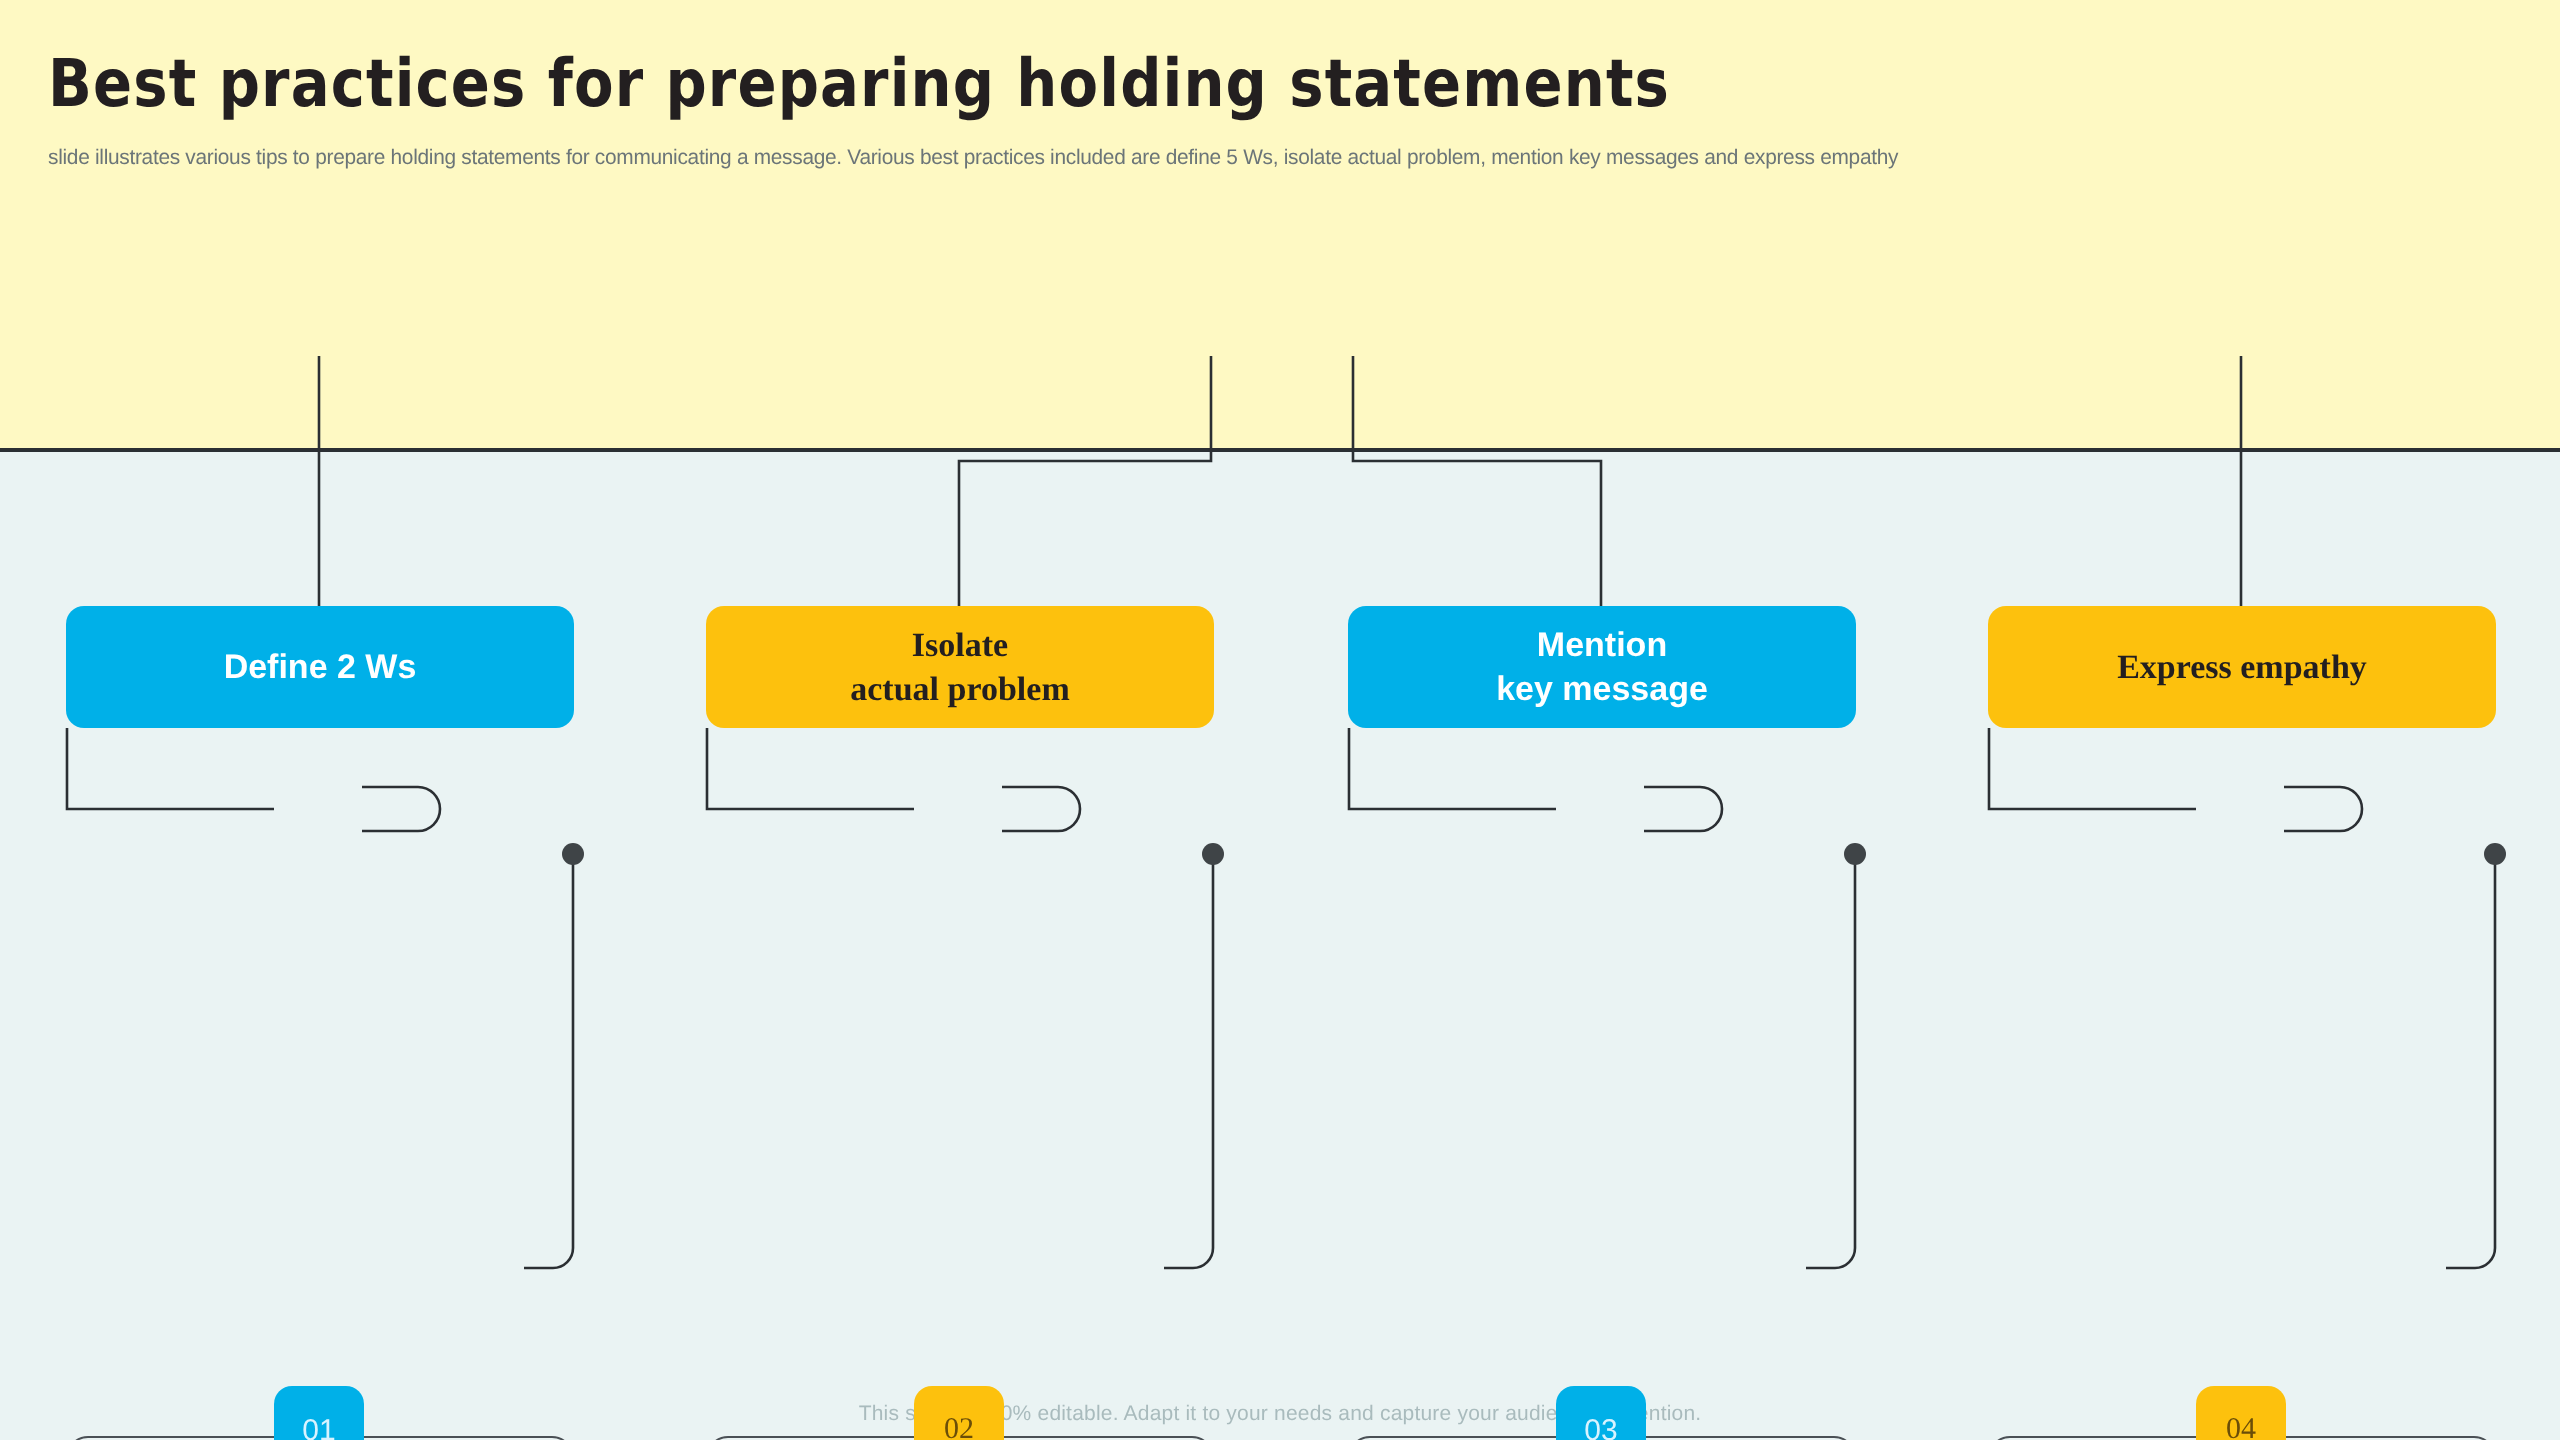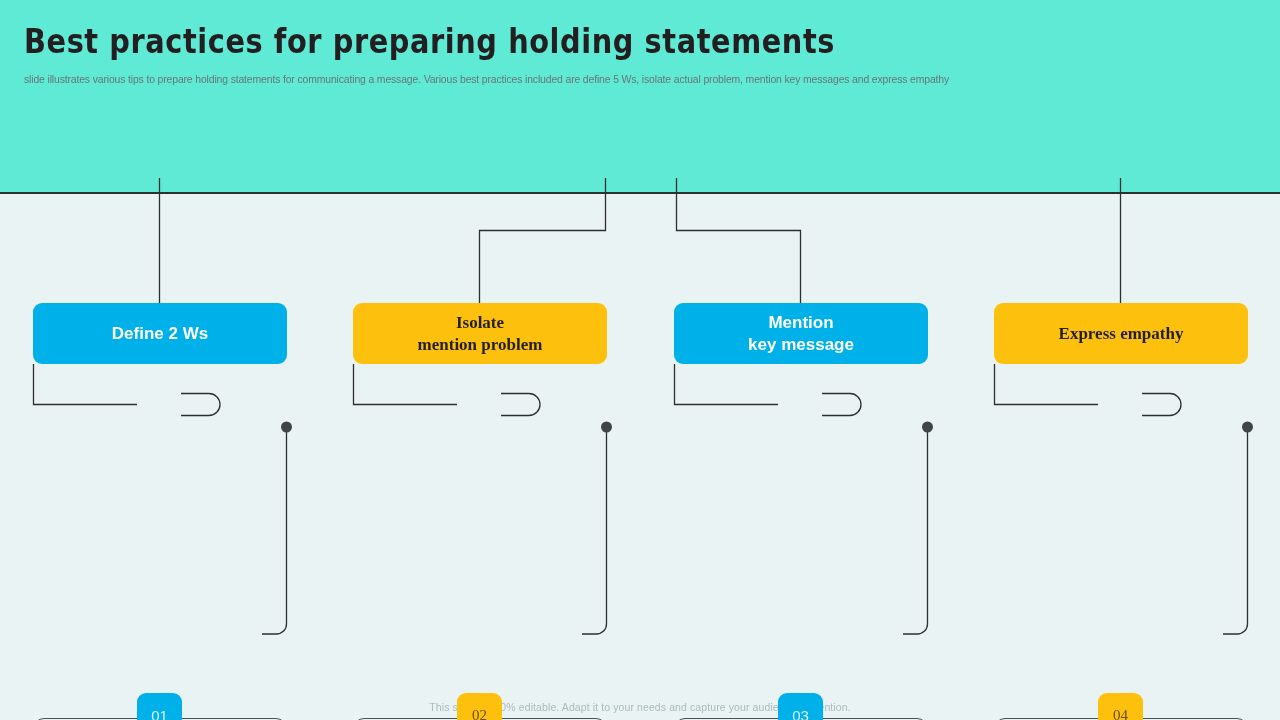--- a/index.html
+++ b/index.html
@@ -13,22 +13,22 @@
     font-family: "Liberation Sans", sans-serif;
     overflow: hidden;
     position: relative;
   }
 
   
   #header-band {
     position: absolute;
     left: 0; top: 0;
     width: 1280px;
-    height: 194px;
-    background: #5eead4;
+    height: 226px;
+    background: #fef9c3;
     border-bottom: 2px solid #2b2f33;
     box-sizing: border-box;
   }
   #page-title {
     position: absolute;
     left: 24px;
     top: 22px;
     font-family: "DejaVu Sans Condensed", "Liberation Sans Narrow", "Liberation Sans", sans-serif;
     font-size: 33px;
     font-weight: 700;
@@ -203,21 +203,21 @@
         
       </ul>
     </div>
 
   </div>
 
   <div class="column col-1">
     <div class="card-header amber">
       <span>
         <span>Isolate</span><br>
-        <span>mention problem</span>
+        <span>actual problem</span>
       </span>
     </div>
     <div class="badge amber">
       <span>02</span>
     </div>
     <div class="card-body">
       <ul class="bullets">
         
         
         

